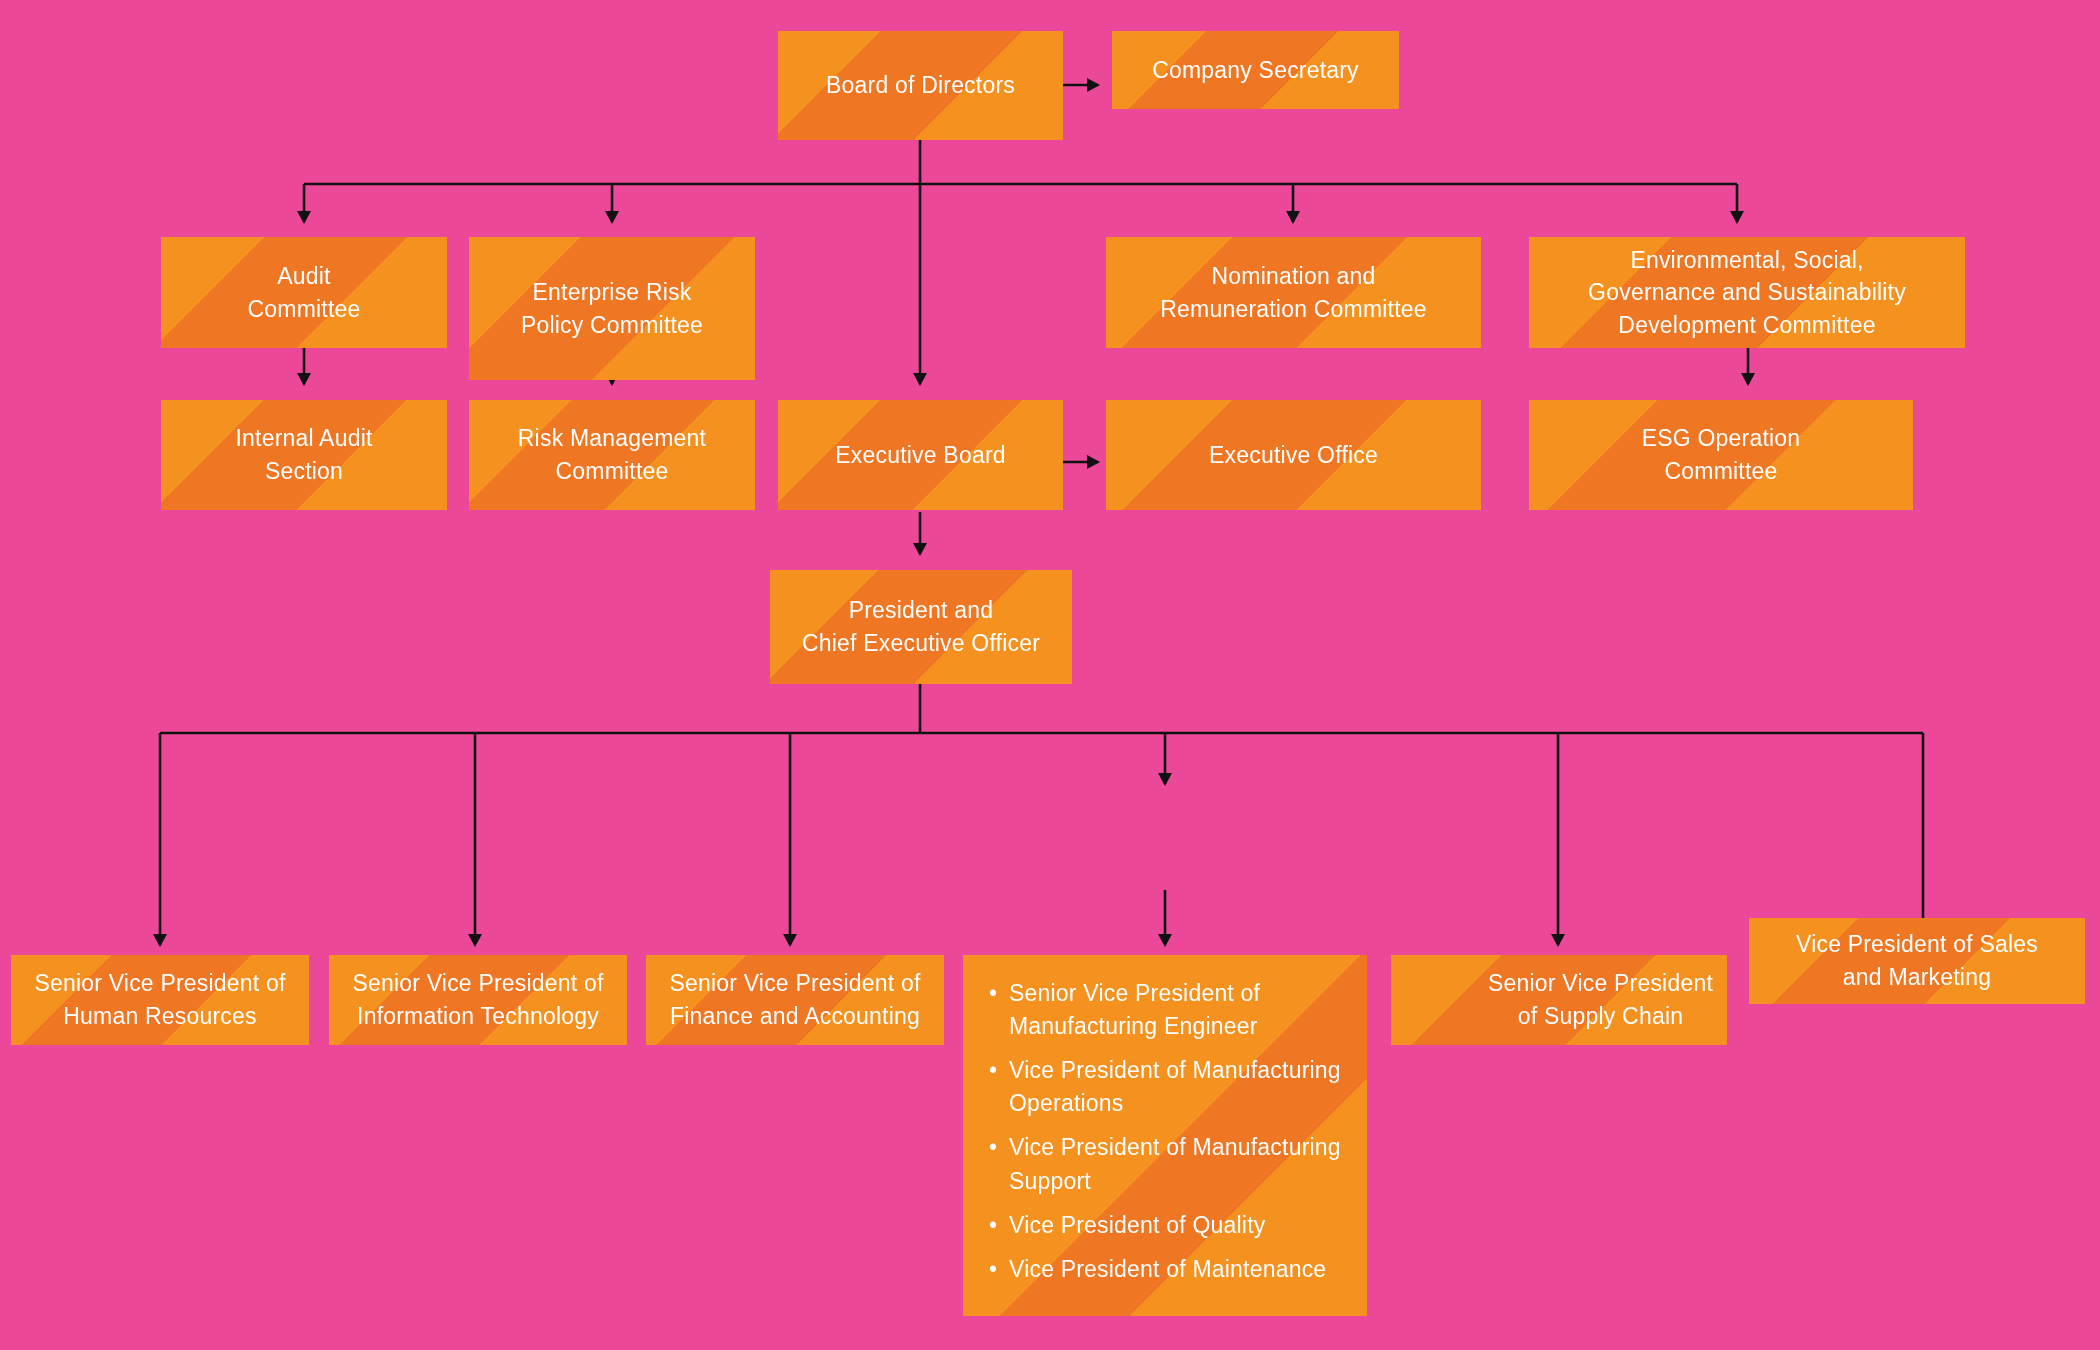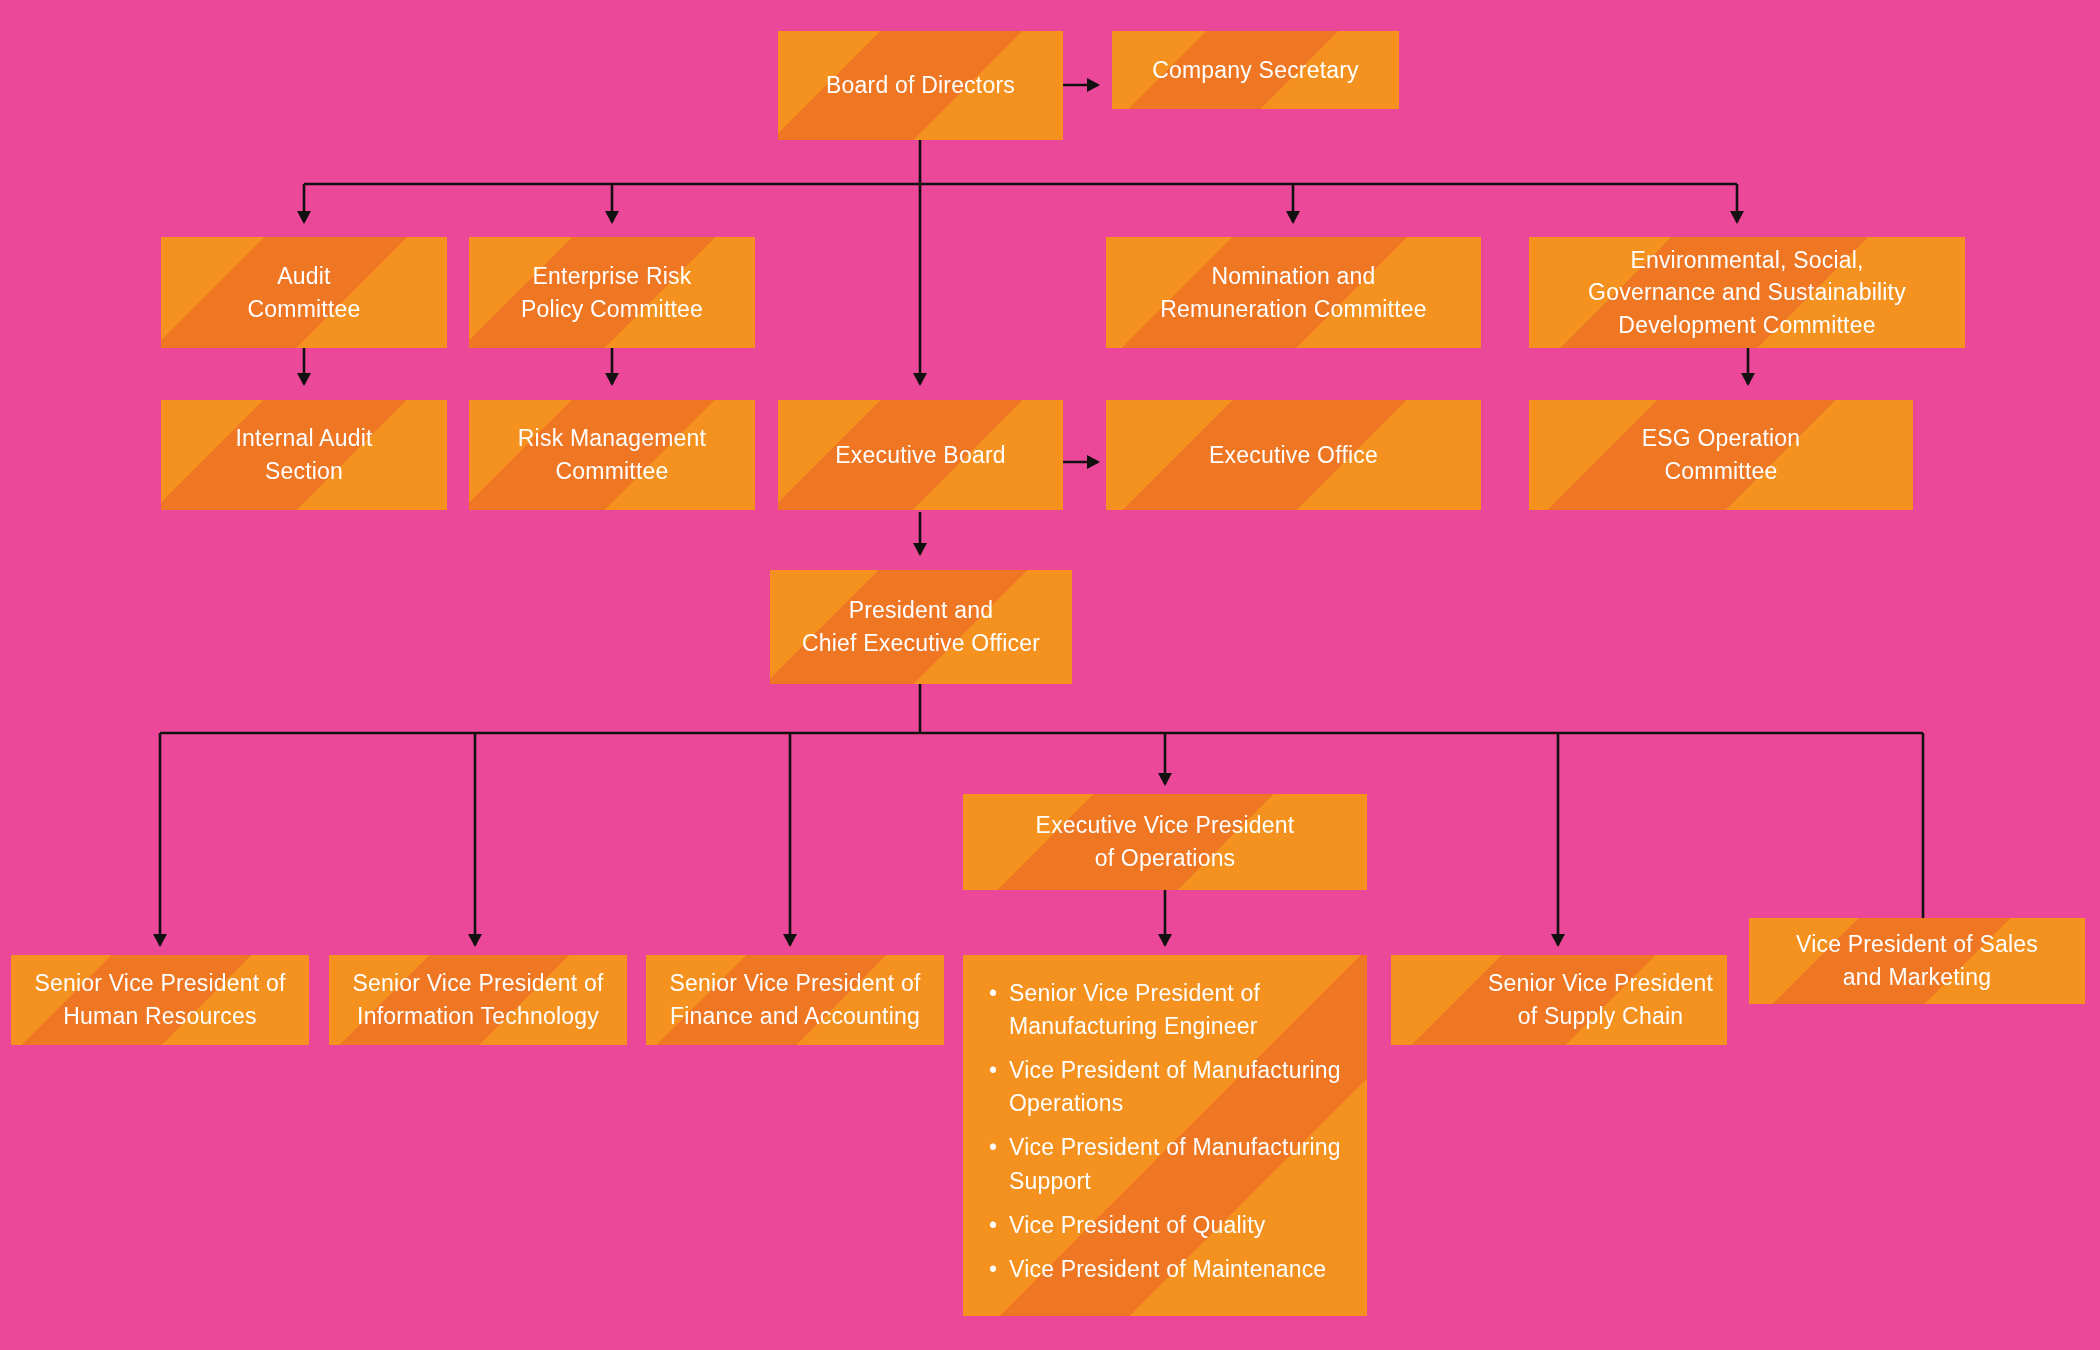--- a/index.html
+++ b/index.html
@@ -155,21 +155,21 @@
 
   <div class="org-box" style="left:1112px; top:31px; width:287px; height:78px;">
     <span class="box-text">Company Secretary</span>
   </div>
 
   <div class="org-box" style="left:161px; top:237px; width:286px; height:111px;">
     <span class="box-text">Audit
 Committee</span>
   </div>
 
-  <div class="org-box" style="left:469px; top:237px; width:286px; height:111px;">
+  <div class="org-box" style="left:469px; top:237px; width:286px; height:143px;">
     <span class="box-text">Enterprise Risk
 Policy Committee</span>
   </div>
 
   <div class="org-box" style="left:1529px; top:237px; width:436px; height:111px;">
     <span class="box-text">Environmental, Social,
 Governance and Sustainability
 Development Committee</span>
   </div>
 
@@ -199,24 +199,20 @@
   <div class="org-box" style="left:1529px; top:400px; width:384px; height:110px;">
     <span class="box-text">ESG Operation
 Committee</span>
   </div>
 
   <div class="org-box" style="left:770px; top:570px; width:302px; height:114px;">
     <span class="box-text">President and
 Chief Executive Officer</span>
   </div>
 
-  <div class="org-box" style="left:963px; top:794px; width:404px; height:96px;">
-    <span class="box-text">Executive Vice President
-of Operations</span>
-  </div>
 
   <div class="org-box" style="left:11px; top:955px; width:298px; height:90px;">
     <span class="box-text">Senior Vice President of
 Human Resources</span>
   </div>
 
   <div class="org-box" style="left:329px; top:955px; width:298px; height:90px;">
     <span class="box-text">Senior Vice President of
 Information Technology</span>
   </div>

